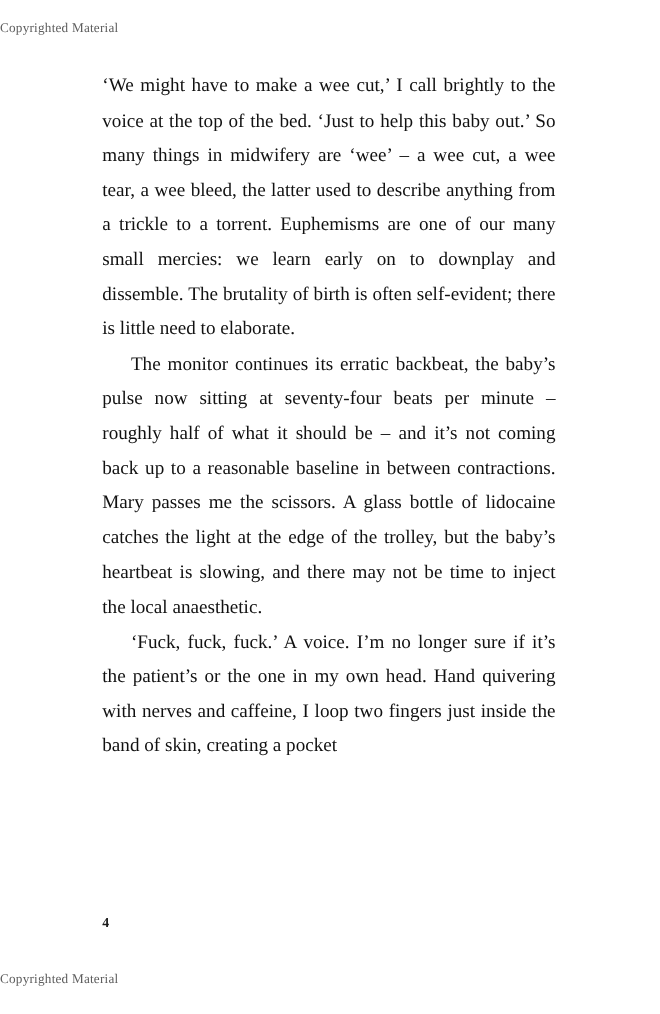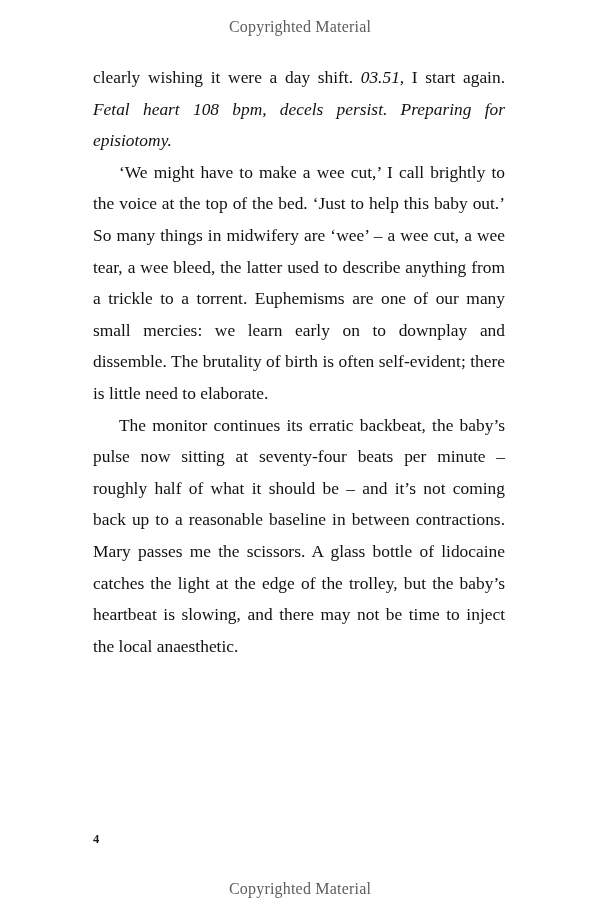--- a/index.html
+++ b/index.html
@@ -17,23 +17,22 @@
   }
   .page {
     position: absolute;
     inset: 0;
   }
   .copyright-top,
   .copyright-bottom {
     position: absolute;
     left: 0;
     width: 100%;
-    text-align: center;
     font-family: "Liberation Serif", serif;
-    font-size: 16px;
+    font-size: 12px;
     color: #5d5d5d;
     letter-spacing: 0.2px;
   }
   .copyright-top { top: 18px; }
   .copyright-bottom { bottom: 24px; }
 
   .content {
     position: absolute;
     left: 93px;
     top: 62px;
@@ -76,23 +75,23 @@
 </style>
 </head>
 <body>
 
 <div class="page">
 
   <div class="copyright-top">Copyrighted Material</div>
 
   <div class="content">
     <div id="paragraphs">
-        <p class="body-par"><span>clearly wishing it were a day shift. </span><em>03.51</em><span>, I start again. </span><em>Fetal heart 108 bpm, decels persist. Preparing for episiotomy.</em></p>
         <p class="body-par"><span>‘We might have to make a wee cut,’ I call brightly to the voice at the top of the bed. ‘Just to help this baby out.’ So many things in midwifery are ‘wee’ – a wee cut, a wee tear, a wee bleed, the latter used to describe anything from a trickle to a torrent. Euphemisms are one of our many small mercies: we learn early on to downplay and dissemble. The brutality of birth is often self-evident; there is little need to elaborate.</span></p>
         <p class="body-par"><span>The monitor continues its erratic backbeat, the baby’s pulse now sitting at seventy-four beats per minute – roughly half of what it should be – and it’s not coming back up to a reasonable baseline in between contractions. Mary passes me the scissors. A glass bottle of lidocaine catches the light at the edge of the trolley, but the baby’s heartbeat is slowing, and there may not be time to inject the local anaesthetic.</span></p>
+        <p class="body-par"><span>‘Fuck, fuck, fuck.’ A voice. I’m no longer sure if it’s the patient’s or the one in my own head. Hand quivering with nerves and caffeine, I loop two fingers just inside the band of skin, creating a pocket</span></p>
       </div>
   </div>
 
   <div class="folio">4</div>
 
   <div class="copyright-bottom">Copyrighted Material</div>
 
 </div>
 
 </body></html>

